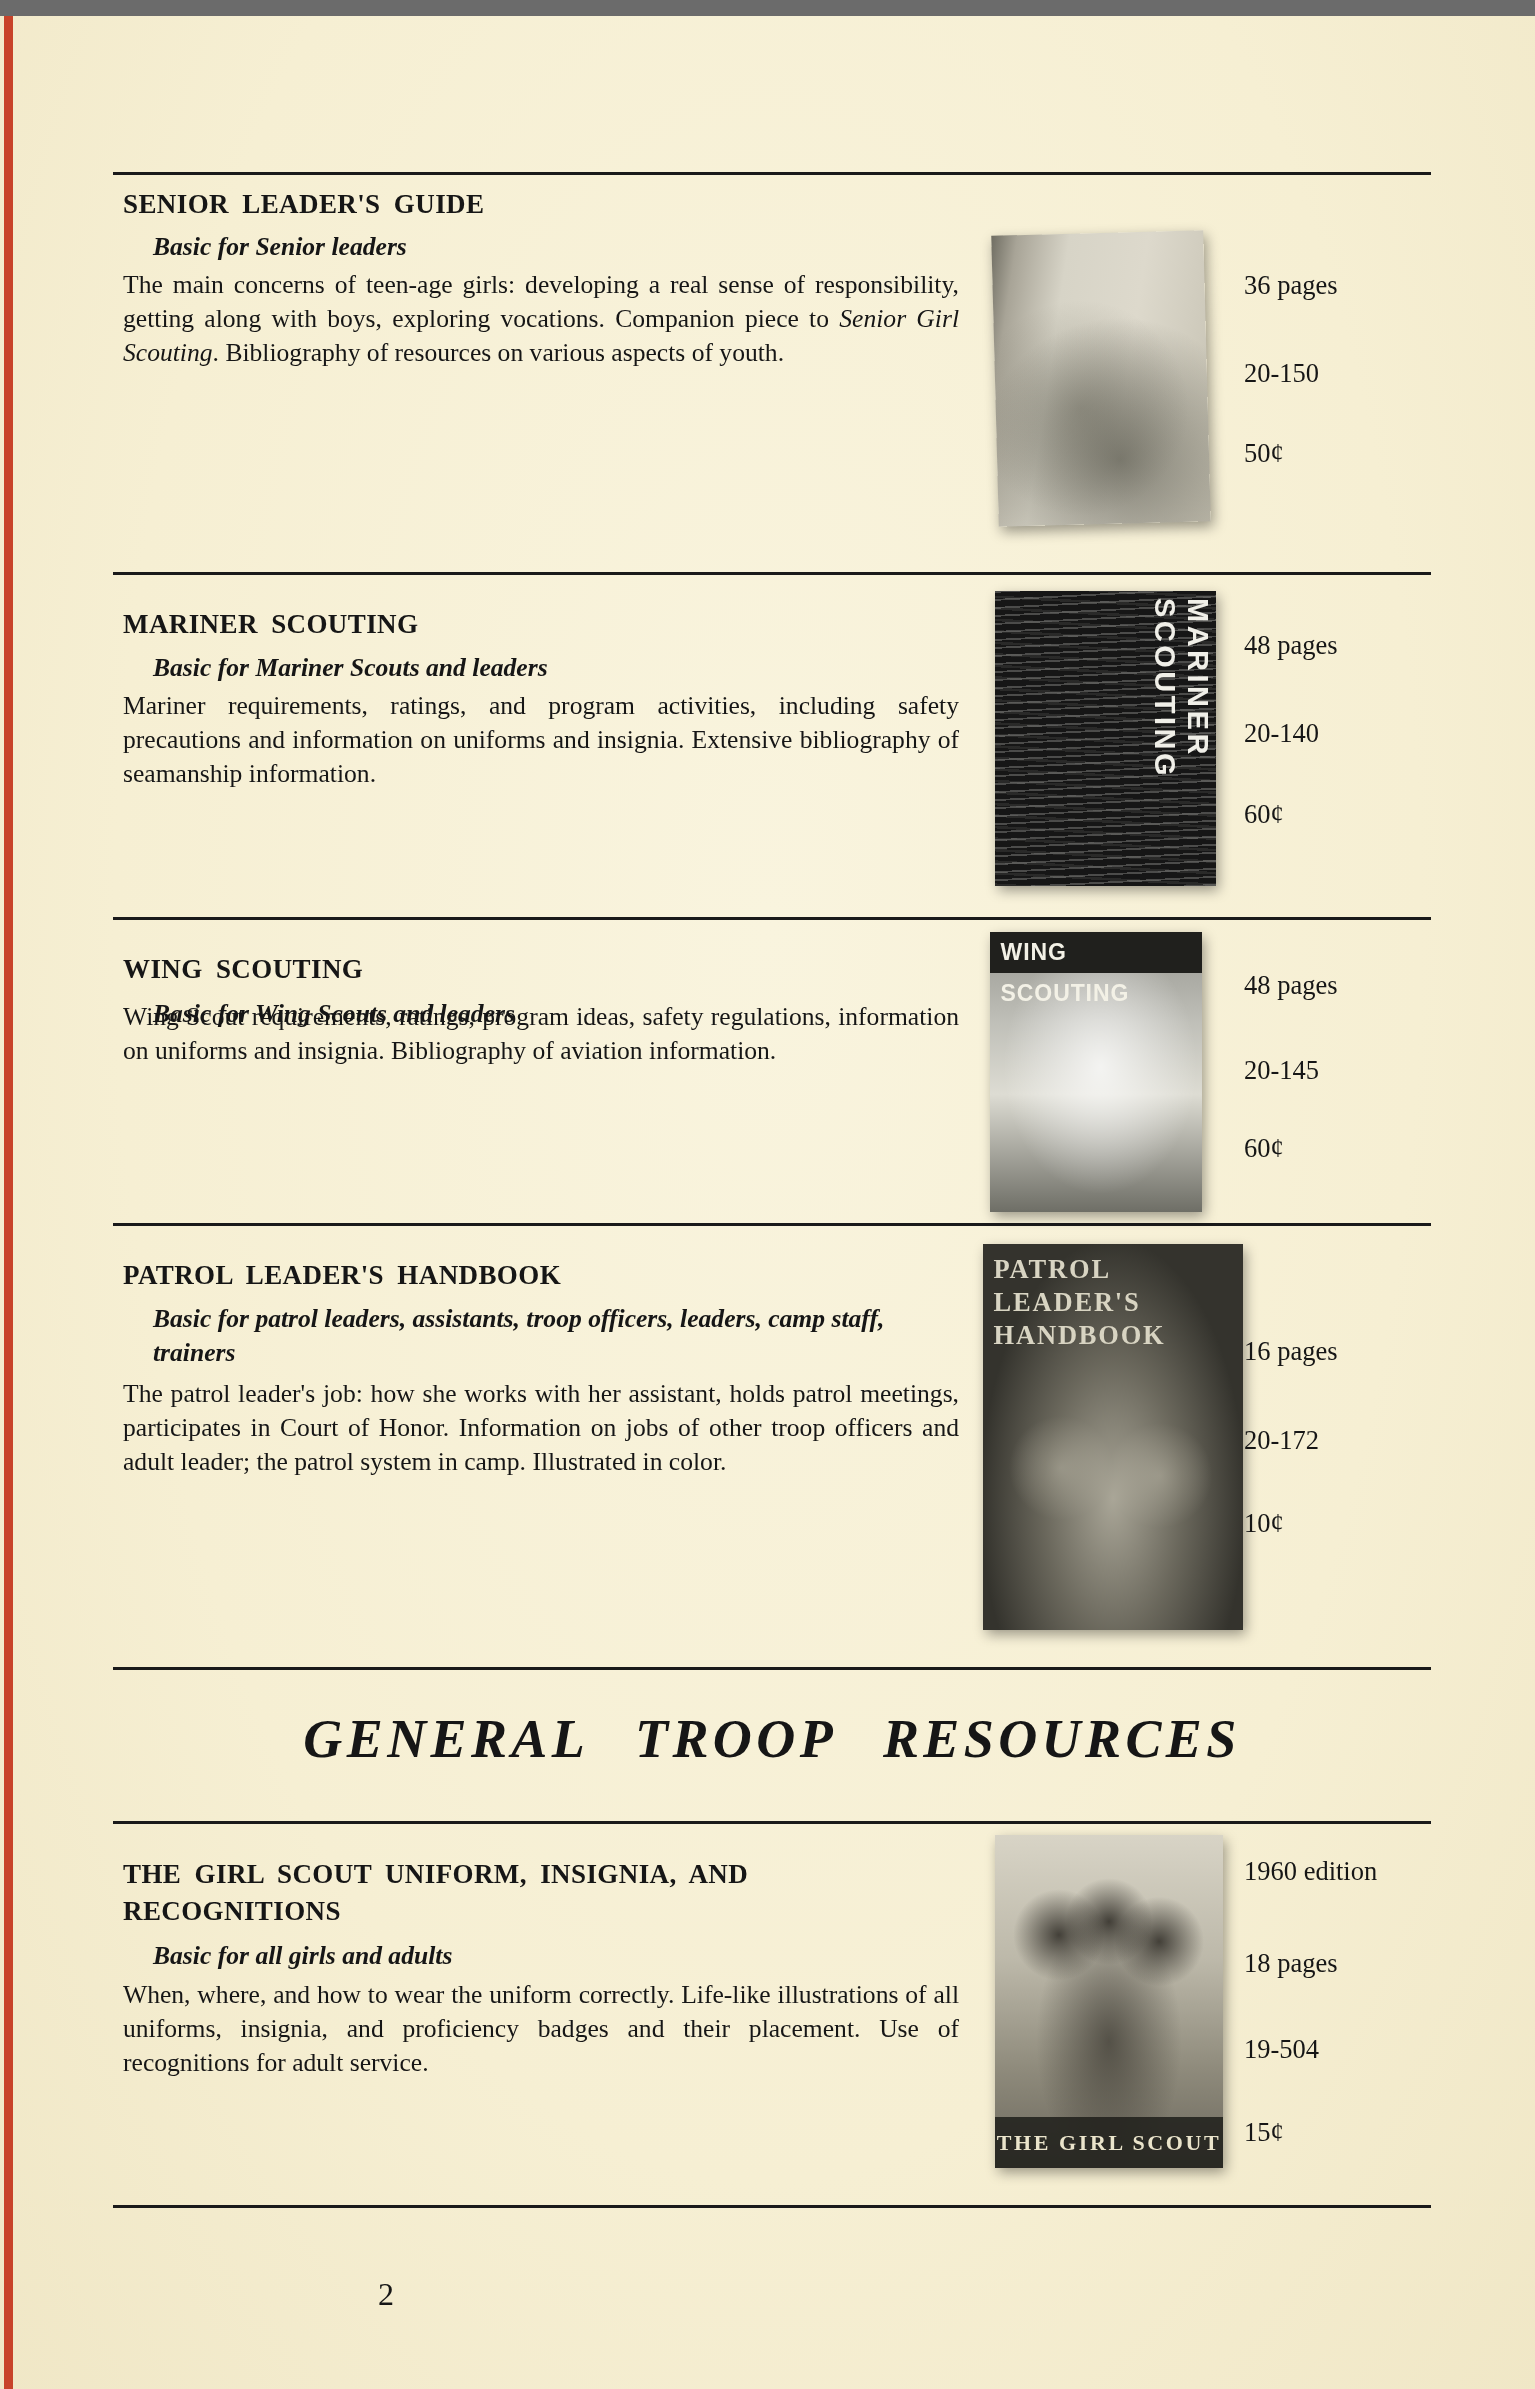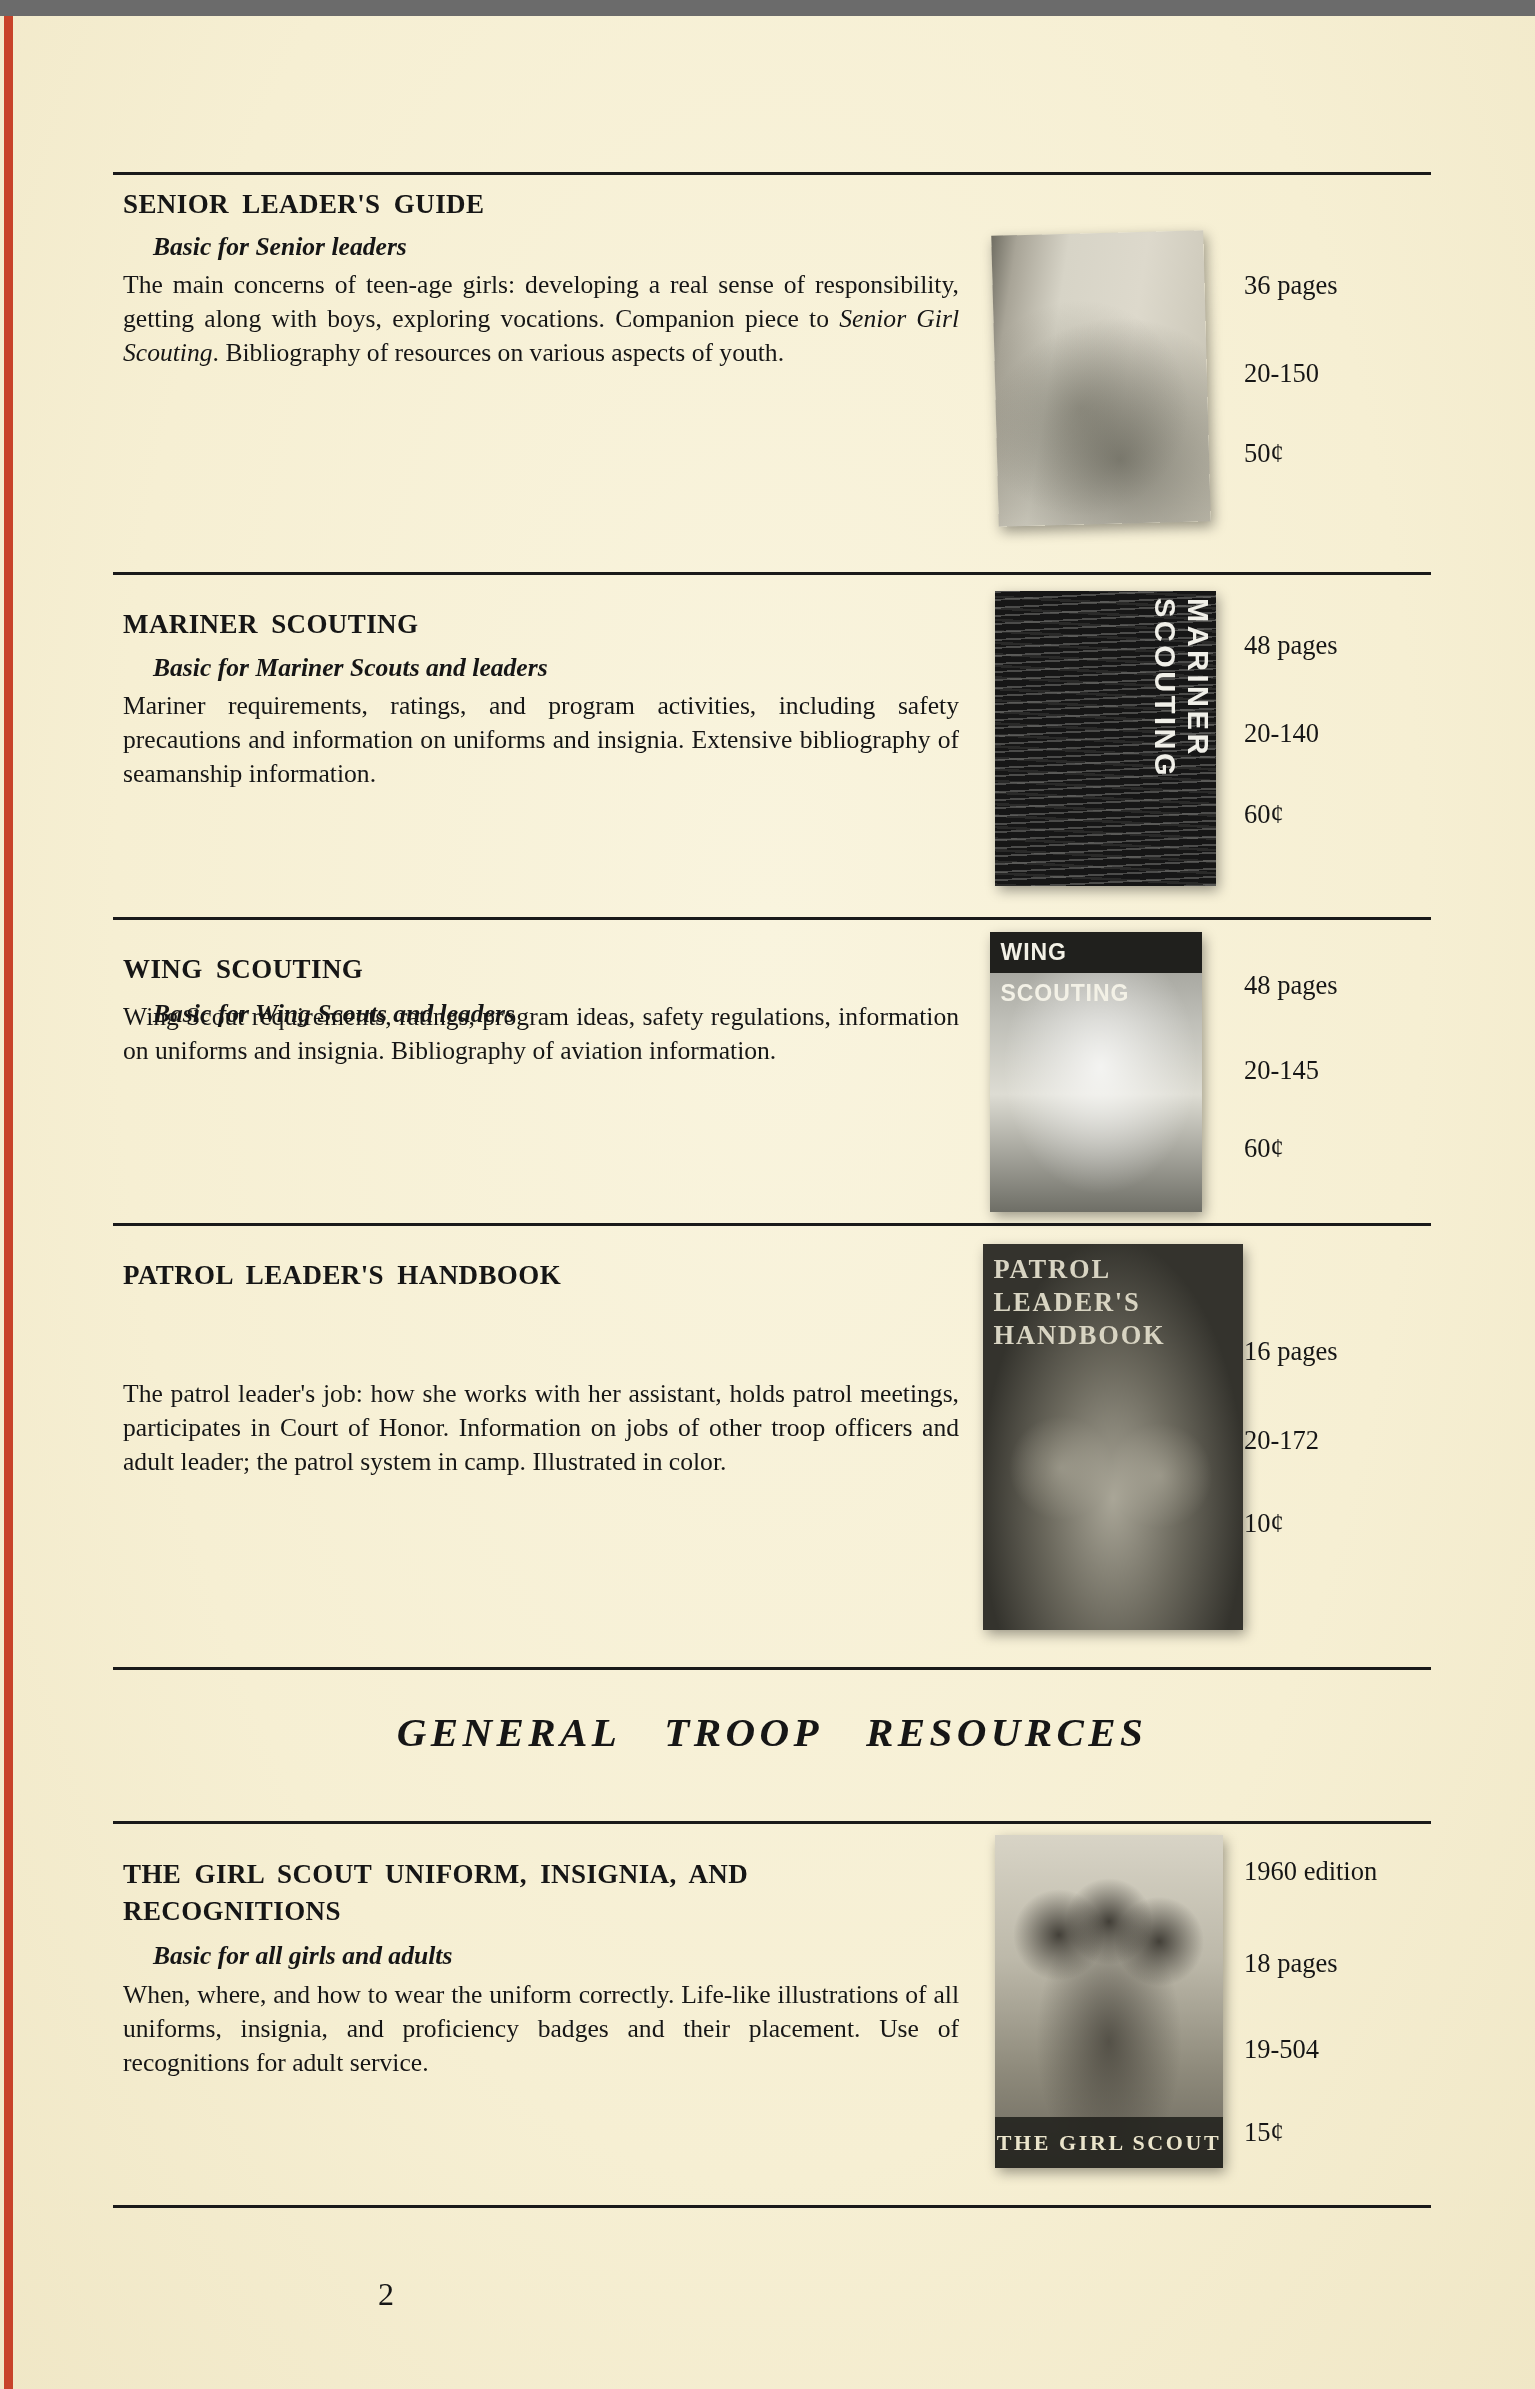--- a/index.html
+++ b/index.html
@@ -87,21 +87,21 @@
   }
   .uniform-band {
     position:absolute; bottom:0; left:0; right:0; height:51px;
     background:rgba(33,33,28,.88); color:#eae4cb;
     font-weight:bold; font-size:22px; line-height:51px;
     text-align:center; letter-spacing:2.6px;
   }
 
   .big-heading {
     position:absolute; left:113px; width:1318px; text-align:center;
-    font-size:41px; font-weight:bold; font-style:italic;
+    font-size:54px; font-weight:bold; font-style:italic;
     letter-spacing:4.4px; word-spacing:30px;
   }
   .page-number { position:absolute; font-size:32px; }
 </style>
 </head>
 <body>
 
 <div class="page">
 
   <div class="red-edge"></div>
@@ -136,20 +136,21 @@
   <div class="sec-sub" style="top:981px">Basic for Wing Scouts and leaders</div>
   <div class="sec-body" style="top:984px"><span>Wing Scout requirements, ratings, program ideas, safety regulations, information on uniforms and insignia. Bibliography of aviation information.</span></div>
   <div class="book cover-wing" style="left:990px; top:916px; width:212px; height:280px;">
     <div class="wing-band">WING SCOUTING</div>
   </div>
   <div class="spec" style="top:954px">48 pages</div>
   <div class="spec" style="top:1039px">20-145</div>
   <div class="spec" style="top:1117px">60¢</div>
 
   <div class="sec-title" style="top:1244px">PATROL LEADER'S HANDBOOK</div>
+  <div class="sec-sub" style="top:1286px; width:811px;">Basic for patrol leaders, assistants, troop officers, leaders, camp staff, trainers</div>
   <div class="sec-body" style="top:1361px"><span>The patrol leader's job: how she works with her assistant, holds patrol meetings, participates in Court of Honor. Information on jobs of other troop officers and adult leader; the patrol system in camp. Illustrated in color.</span></div>
   <div class="book cover-patrol" style="left:983px; top:1228px; width:260px; height:386px;">
     <div class="patrol-title">PATROL LEADER'S HANDBOOK</div>
   </div>
   <div class="spec" style="top:1320px">16 pages</div>
   <div class="spec" style="top:1409px">20-172</div>
   <div class="spec" style="top:1492px">10¢</div>
 
   <div class="big-heading" style="top:1692px">GENERAL TROOP RESOURCES</div>
 

